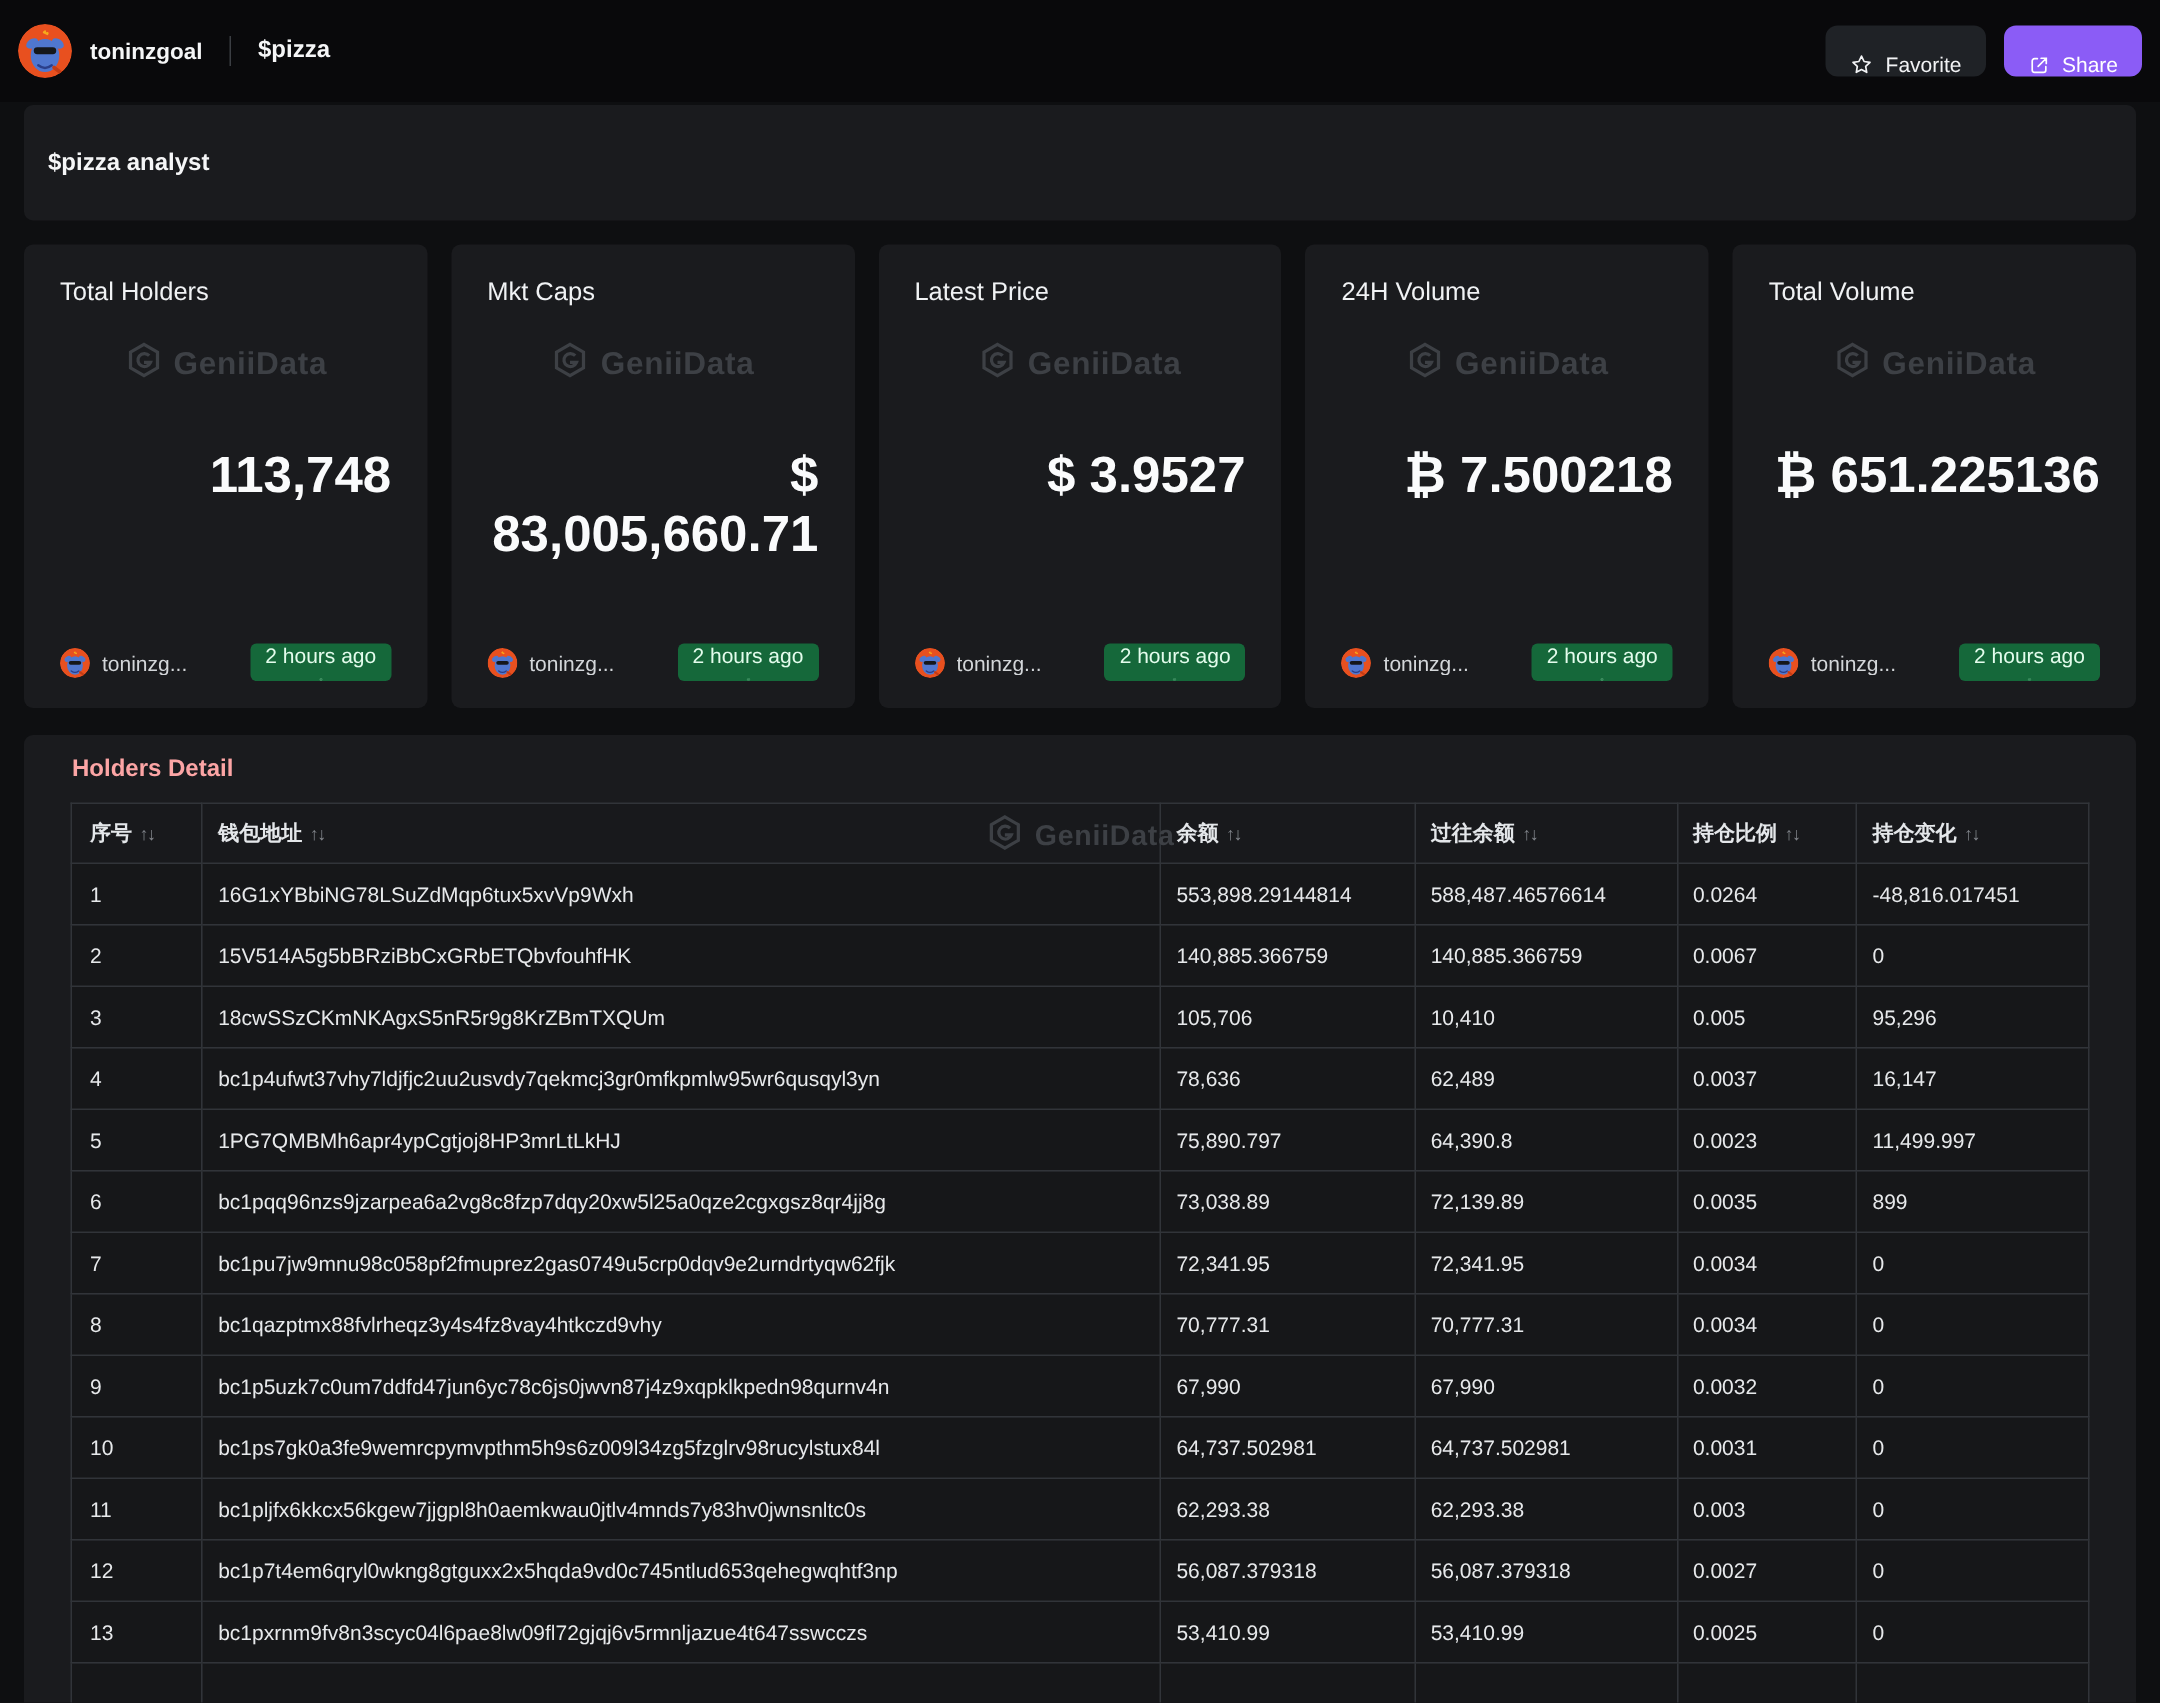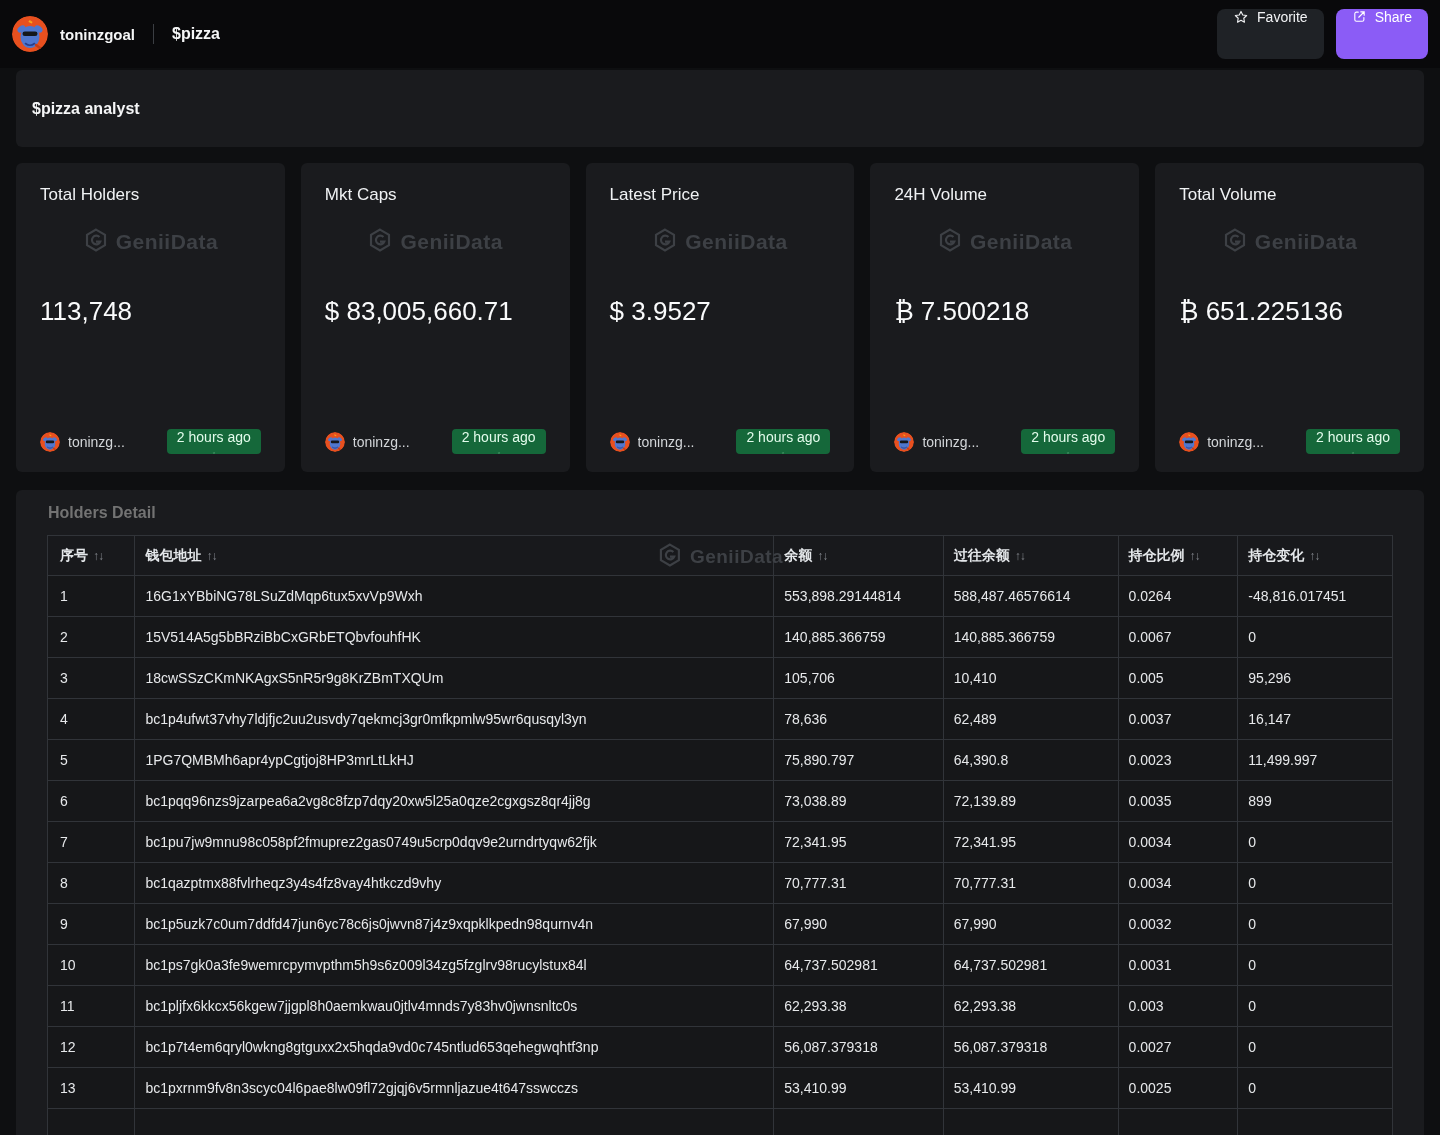--- a/index.html
+++ b/index.html
@@ -8,54 +8,54 @@
 
   
   .topbar { height:68px; background:#09090b; display:flex; align-items:center; padding:0 12px; }
   .avatar { border-radius:50%; overflow:hidden; flex:0 0 auto; }
   .avatar.lg { width:36px; height:36px; }
   .avatar.sm { width:20px; height:20px; }
   .topbar .uname { margin-left:12px; font-size:15px; font-weight:700; color:#f5f6f7; }
   .topbar .divider { width:1px; height:20px; background:#3b3e43; margin:0 18px; }
   .topbar .token { font-size:16px; font-weight:700; color:#f5f6f7; }
   .topbar .spacer { flex:1; }
-  .btn { display:inline-flex; align-items:flex-start; gap:8px; height:50px; padding:0 16px;
+  .btn { display:inline-flex; align-items:flex-end; gap:8px; height:34px; padding:0 16px;
     border:none; border-radius:8px; font-size:14px; font-weight:500; cursor:pointer;
     font-family:inherit; }
   .btn.ghost { background:#1f2226; color:#f2f3f5; }
   .btn.primary { background:#8b5cf6; color:#ffffff; margin-left:12px; }
   .btn svg { display:block; }
 
   
   .panel { background:#1a1b1e; border-radius:6px; margin:0 16px; }
   .title-panel { margin-top:2px; height:77px; display:flex; align-items:center; padding:0 16px; }
   .title-panel h1 { font-size:16px; font-weight:700; color:#f5f6f7; }
 
   
   .cards { display:grid; grid-template-columns:repeat(5,1fr); gap:16px; margin:16px; }
   .card { background:#1a1b1e; border-radius:6px; height:309px; padding:22px 24px 18px;
     display:flex; flex-direction:column; }
   .card .label { font-size:17px; font-weight:500; color:#f0f2f4; }
   .watermark { display:flex; align-items:center; justify-content:center; gap:7px;
     color:#3d4045; user-select:none; }
   .card .watermark { margin-top:22px; }
   .watermark .wm-text { font-size:21px; font-weight:700; letter-spacing:.5px; color:#3d4045; }
-  .card .value { margin-top:40px; text-align:left; font-size:26px; line-height:1.15;
-    font-weight:400; color:#fafbfc; overflow-wrap:anywhere; }
+  .card .value { margin-top:40px; text-align:right; font-size:34px; line-height:1.15;
+    font-weight:700; color:#fafbfc; overflow-wrap:anywhere; }
   .card .foot { margin-top:auto; display:flex; align-items:center; }
   .card .foot .fname { margin-left:8px; font-size:14px; color:#d3d6d9; white-space:nowrap;
     overflow:hidden; text-overflow:ellipsis; max-width:78px; }
   .badge { margin-left:auto; display:inline-flex; align-items:center; gap:7px;
     background:#15683a; color:#e3fcec; border-radius:4px; height:25px; padding:0 10px;
     font-size:14px;flex-direction:column; }
   .badge svg { display:block; }
 
   
   .holders { margin-top:18px; padding:14px 16px 24px; border-radius:6px; }
-  .holders h2 { font-size:16px; font-weight:700; color:#737373; margin-left:16px; }
+  .holders h2 { font-size:16px; font-weight:700; color:#fca5a5; margin-left:16px; }
   .table-wrap { position:relative; margin:13px 15px 0; }
   .table-wrap .watermark { position:absolute; top:7px; left:50%; transform:translateX(-50%);
     pointer-events:none; z-index:3; }
   .table-wrap .watermark .wm-text { font-size:19px; }
   table { width:100%; border-collapse:collapse; table-layout:fixed; }
   th, td { border:1px solid #313439; text-align:left; font-weight:400;
     white-space:nowrap; overflow:hidden; text-overflow:ellipsis; }
   th { height:40px; padding:0 10px; background:#18191c; font-size:14px; font-weight:700;
     color:#e4e7ea; cursor:pointer; }
   td { height:41px; padding:0 10px; background:#161719; font-size:14px; color:#e7e9eb; }

